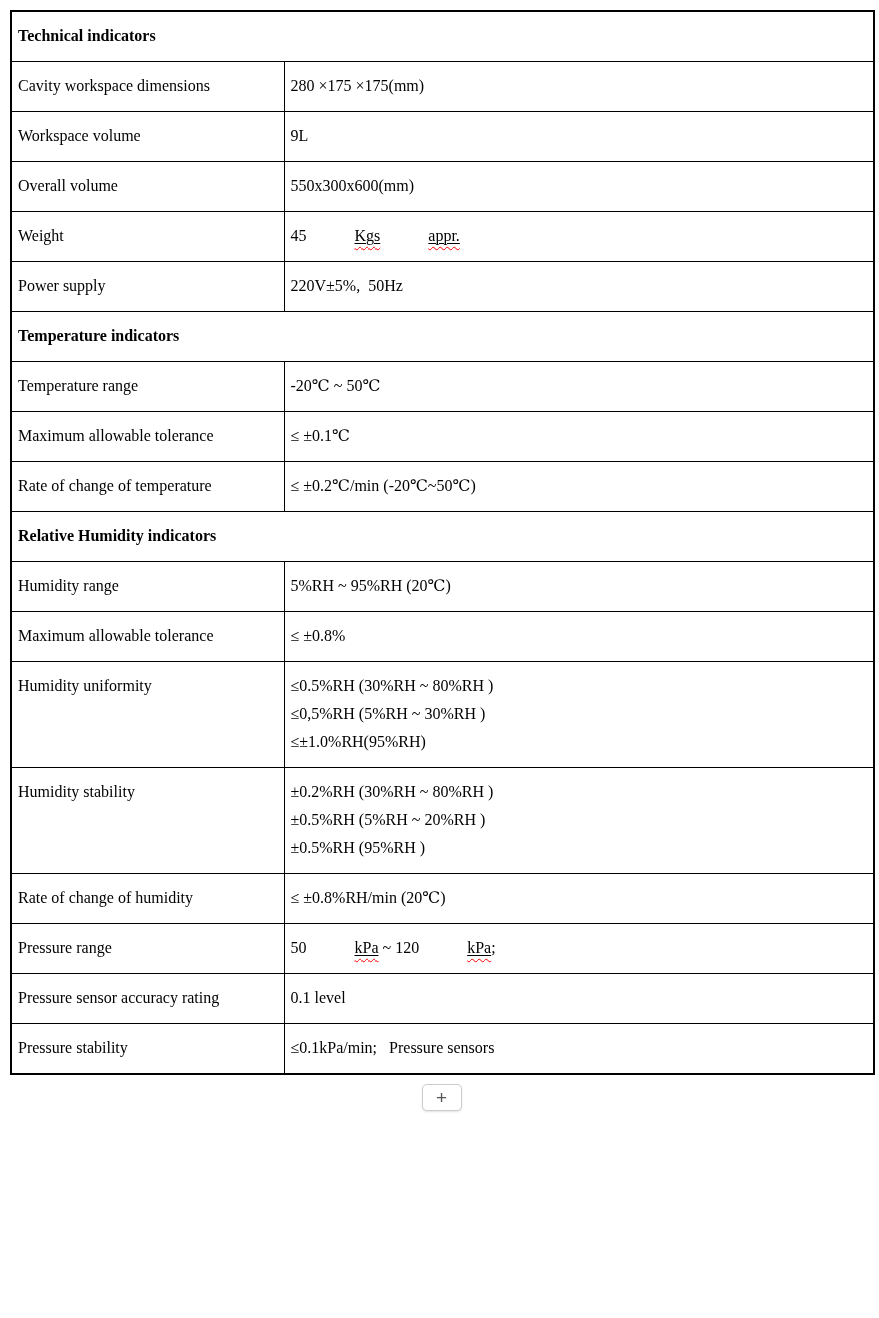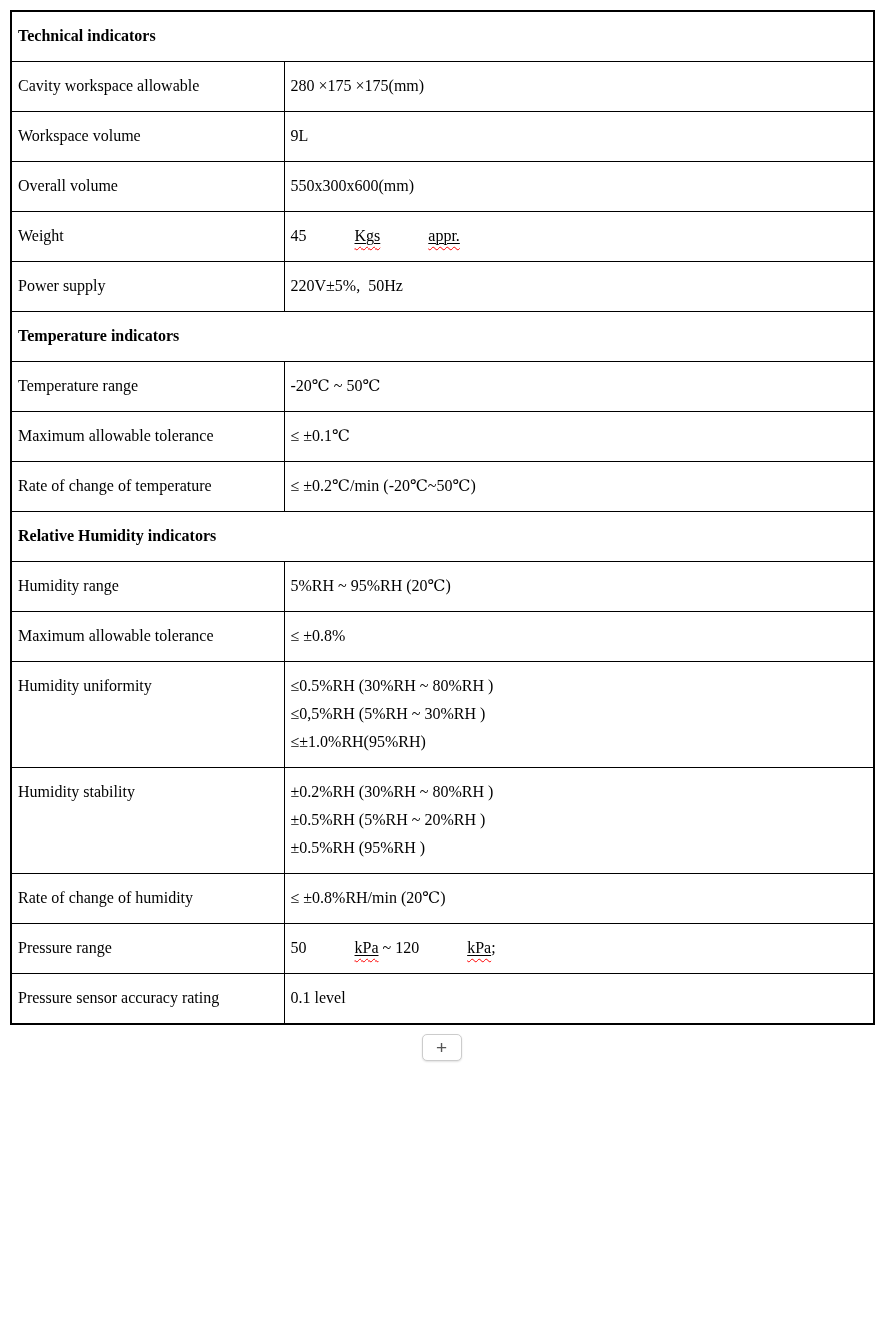--- a/index.html
+++ b/index.html
@@ -93,21 +93,21 @@
   <table class="spec-table">
     <colgroup>
       <col style="width: 273px;">
       <col style="width: 590px;">
     </colgroup>
     <tbody>
         <tr>
           <td colspan="2" class="section-cell title-cell">Technical indicators</td>
         </tr>
         <tr>
-          <td class="label-cell">Cavity workspace allowable</td>
+          <td class="label-cell">Cavity workspace dimensions</td>
           <td class="value-cell">
             <div class="line"><span>280 ×175 ×175(mm)</span></div>
           </td>
         </tr>
         <tr>
           <td class="label-cell">Workspace volume</td>
           <td class="value-cell">
             <div class="line"><span>9L</span></div>
           </td>
         </tr>
@@ -190,20 +190,26 @@
         <tr>
           <td class="label-cell">Pressure range</td>
           <td class="value-cell">
             <div class="line"><span>50 </span><span class="u-solid"><span class="u-wavy">kPa</span></span><span> ~ 120 </span><span class="u-solid"><span class="u-wavy">kPa</span></span><span>;</span></div>
           </td>
         </tr>
         <tr>
           <td class="label-cell">Pressure sensor accuracy rating</td>
           <td class="value-cell">
             <div class="line"><span>0.1 level</span></div>
+          </td>
+        </tr>
+        <tr>
+          <td class="label-cell">Pressure stability</td>
+          <td class="value-cell">
+            <div class="line"><span>≤0.1kPa/min;   Pressure sensors</span></div>
           </td>
         </tr>
       </tbody>
   </table>
 
   <div class="add-row-wrap">
     <button class="add-btn">
       <span class="plus">+</span>
     </button>
   </div>

